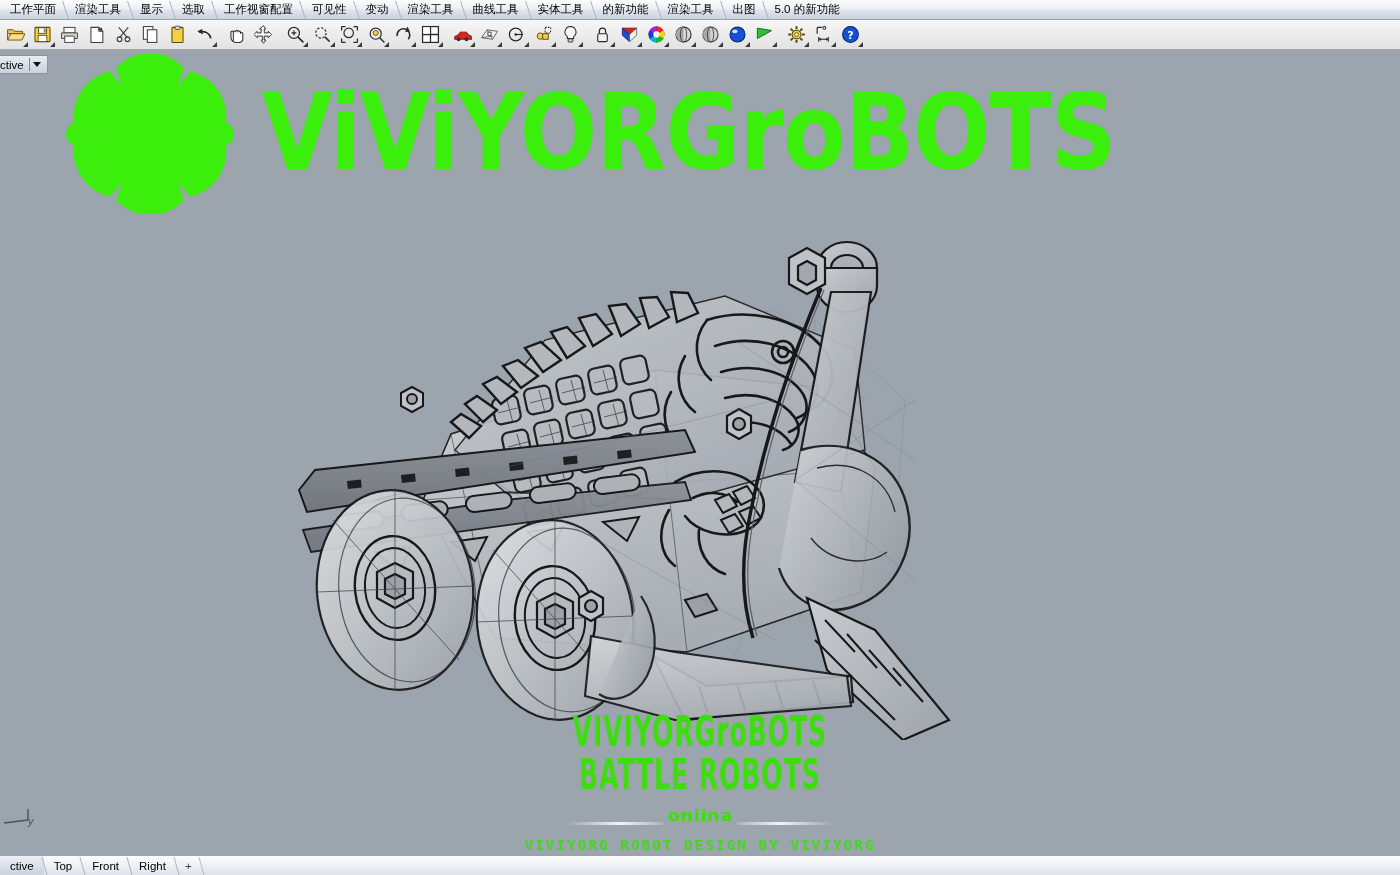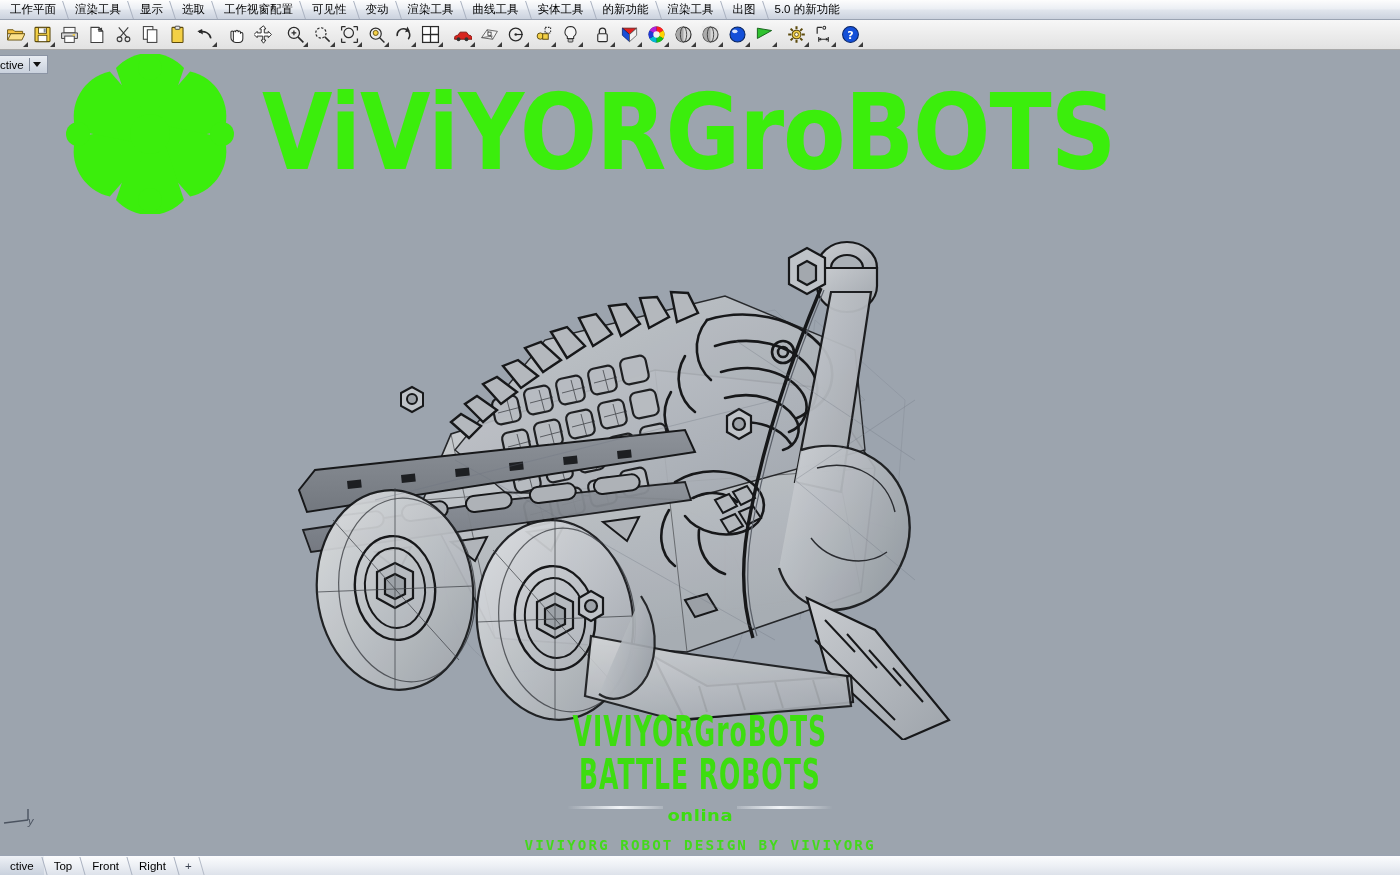--- a/index.html
+++ b/index.html
@@ -112,21 +112,21 @@
     letter-spacing: 1px;
     color: #3ddd10;
     transform: scaleY(1.55) scaleX(0.93);
     transform-origin: center center;
     white-space: nowrap;
     text-align: center;
     line-height: 1.02;
   }
   .fb-rule {
     margin-top: 26px;
-    display: flex; align-items: flex-start; gap: 8px;
+    display: flex; align-items: flex-end; gap: 8px;
   }
   .fb-rule .line { width: 96px; height: 3px; background: linear-gradient(to right, rgba(240,244,248,0), #f2f5f8 55%, rgba(240,244,248,.2)); }
   .fb-rule .line.r { background: linear-gradient(to left, rgba(240,244,248,0), #f2f5f8 55%, rgba(240,244,248,.2)); }
   .fb-rule .word {
     font-family: "DejaVu Sans", sans-serif;
     font-weight: 700; font-size: 16px;
     color: #3ddd10; letter-spacing: 0.5px;
     transform: scaleX(1.12); transform-origin: center;
   }
   .fb-small {

